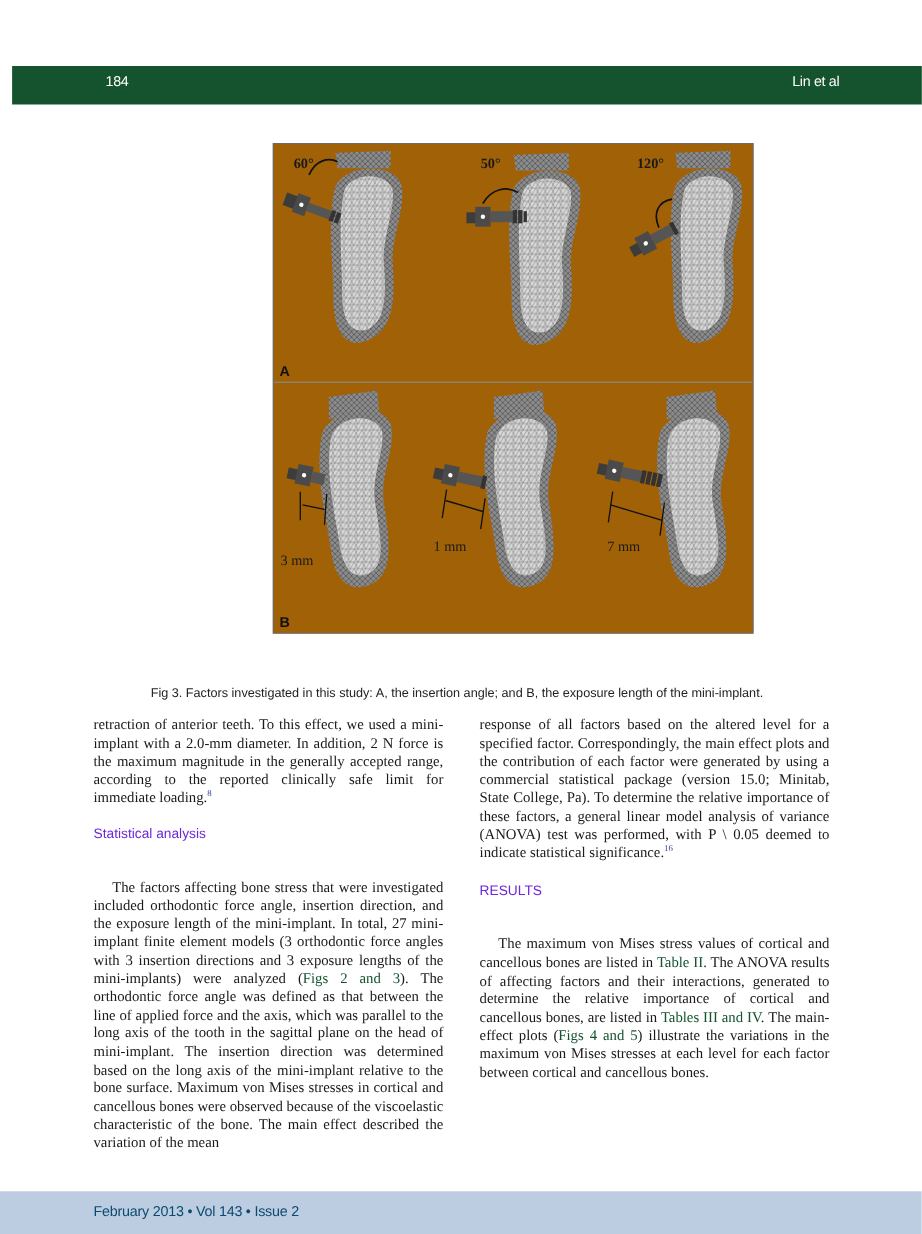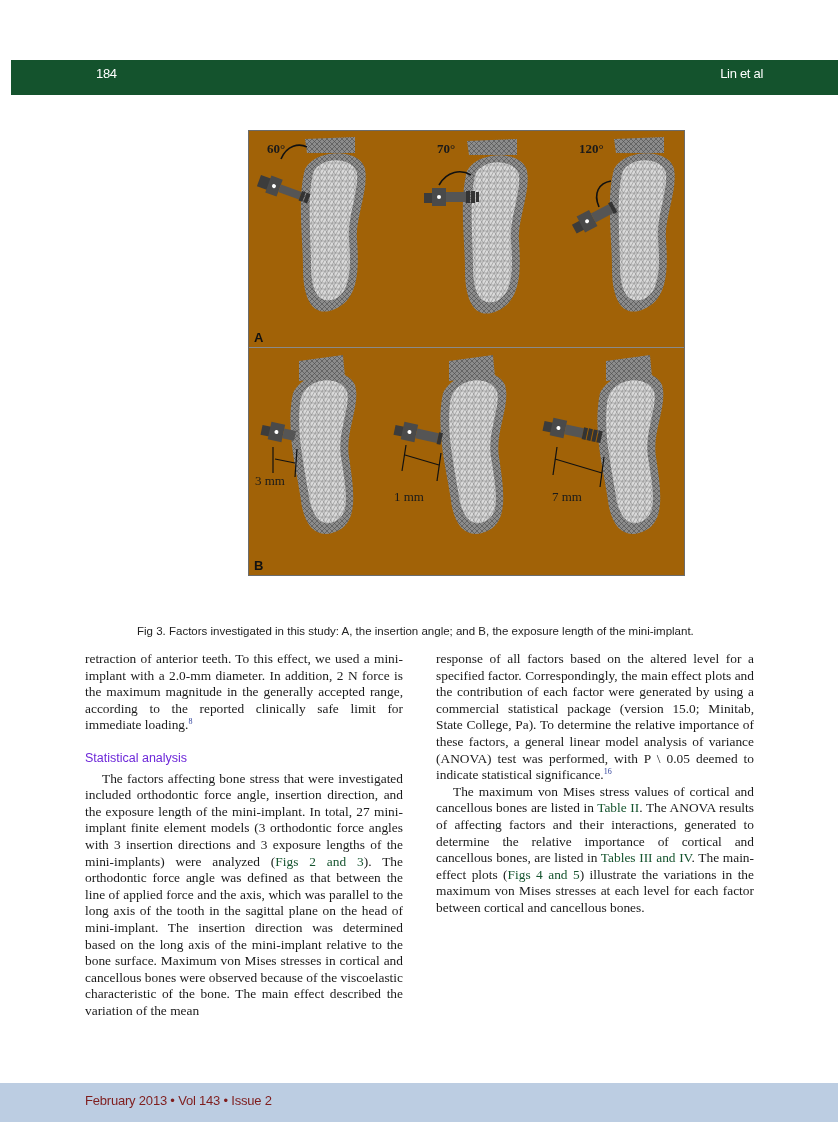--- a/index.html
+++ b/index.html
@@ -39,31 +39,31 @@
   }
 
   .col {
     position: absolute; top: 651px; width: 318px;
     font-family: "Liberation Serif", serif; font-size: 13.4px; line-height: 16.6px;
     text-align: justify; color: #1a1a1a;
   }
   .col-left { left: 85px; }
   .col-right { left: 436px; }
   .col p { margin: 0; }
-  .col p.indent { text-indent: 17px; }
+  .col p.indent { text-indent: 17px; margin-top: 32px; }
   .section-head {
     font-family: "Liberation Sans", sans-serif; font-size: 12.5px; color: #6d28d9;
     margin-top: 16px; margin-bottom: 4px; text-align: left;
   }
   .ref-link { color: #14532d; }
   sup { font-size: 8px; color: #2c3e9a; vertical-align: top; position: relative; top: -3px; }
 
   .footer-bar {
     position: absolute; left: 0; top: 1083px; width: 838px; height: 39px;
-    background: #bccde2; font-family: "Liberation Sans", sans-serif; font-size: 13px; color: #7f1d1d;
+    background: #bccde2; font-family: "Liberation Sans", sans-serif; font-size: 13px; color: #0c4a6e;
   }
   .footer-bar .issue { position: absolute; left: 85px; top: 10px; letter-spacing: -0.2px; }
   .footer-bar .journal { position: absolute; left: 382px; top: 10px; letter-spacing: -0.2px; }
 </style>
 </head>
 <body>
 
 <div class="header-bar">
   <span class="page-num">184</span>
   <span class="running-head">Lin et al</span>
@@ -125,21 +125,21 @@
       <g transform="translate(322,92) rotate(-28)">
         <rect x="0" y="2" width="10" height="10" fill="#3c3c3c"></rect>
         <rect x="8" y="-3" width="14" height="18" fill="#4a4a4a"></rect>
         <circle cx="15" cy="6" r="2" fill="#fff"></circle>
         <rect x="22" y="1" width="20" height="10" fill="#555"></rect>
         <rect x="42" y="0" width="4" height="12" fill="#333"></rect>
       </g>
       <path d="M350 76 C344 62 350 52 362 50" stroke="#111" stroke-width="1.6" fill="none"></path>
     </svg>
     <span class="fig-label bold" style="left:18px; top:10px;">60°</span>
-    <span class="fig-label bold" style="left:188px; top:10px;">70°</span>
+    <span class="fig-label bold" style="left:188px; top:10px;">50°</span>
     <span class="fig-label bold" style="left:330px; top:10px;">120°</span>
     <span class="panel-letter">A</span>
   </div>
 
   <div class="panel panel-b">
     <svg width="435" height="226">
       <g transform="translate(38,12)">
         <path d="M12 0 L56 -6 L58 16 L12 20 Z" fill="url(#meshDark)"></path>
         <path d="M6 32 C-2 70 10 110 14 140 C18 170 34 180 54 168 C72 156 66 124 62 96 C58 70 74 44 68 24 C60 4 18 8 6 32 Z" fill="url(#meshDark)"></path>
         <path d="M14 36 C8 70 18 108 22 136 C26 160 38 168 52 158 C64 148 58 122 54 96 C50 72 64 46 60 30 C52 14 22 16 14 36 Z" fill="url(#mesh)"></path>
@@ -186,35 +186,36 @@
         <rect x="45" y="0" width="4" height="12" fill="#333"></rect>
         <rect x="50" y="0" width="4" height="12" fill="#333"></rect>
         <rect x="55" y="0" width="4" height="12" fill="#333"></rect>
       </g>
       <g stroke="#111" stroke-width="1.2">
         <line x1="308" y1="98" x2="304" y2="126"></line>
           <line x1="355" y1="108" x2="351" y2="138"></line>
         <line x1="306" y1="110" x2="353" y2="124"></line>
       </g>
     </svg>
-    <span class="fig-label" style="left:6px; top:124px;">3 mm</span>
+    <span class="fig-label" style="left:6px; top:153px;">3 mm</span>
     <span class="fig-label" style="left:145px; top:140px;">1 mm</span>
     <span class="fig-label" style="left:303px; top:140px;">7 mm</span>
     <span class="panel-letter">B</span>
   </div>
 </div>
 
 <div class="caption">Fig 3.  Factors investigated in this study: A, the insertion angle; and B, the exposure length of the mini-implant.</div>
 
 <div class="col col-left">
   <p><span>retraction of anterior teeth. To this effect, we used a mini-implant with a 2.0-mm diameter. In addition, 2 N force is the maximum magnitude in the generally accepted range, according to the reported clinically safe limit for immediate loading.</span><sup>8</sup></p>
   <div class="section-head">Statistical analysis</div>
   <p class="indent"><span>The factors affecting bone stress that were investigated included orthodontic force angle, insertion direction, and the exposure length of the mini-implant. In total, 27 mini-implant finite element models (3 orthodontic force angles with 3 insertion directions and 3 exposure lengths of the mini-implants) were analyzed (</span><span class="ref-link">Figs 2 and 3</span><span>). The orthodontic force angle was defined as that between the line of applied force and the axis, which was parallel to the long axis of the tooth in the sagittal plane on the head of mini-implant. The insertion direction was determined based on the long axis of the mini-implant relative to the bone surface. Maximum von Mises stresses in cortical and cancellous bones were observed because of the viscoelastic characteristic of the bone. The main effect described the variation of the mean</span></p>
 </div>
 
 <div class="col col-right">
   <p><span>response of all factors based on the altered level for a specified factor. Correspondingly, the main effect plots and the contribution of each factor were generated by using a commercial statistical package (version 15.0; Minitab, State College, Pa). To determine the relative importance of these factors, a general linear model analysis of variance (ANOVA) test was performed, with P \ 0.05 deemed to indicate statistical significance.</span><sup>16</sup></p>
+  <div class="section-head" style="margin-top:18px;">RESULTS</div>
   <p class="indent"><span>The maximum von Mises stress values of cortical and cancellous bones are listed in </span><span class="ref-link">Table II</span><span>. The ANOVA results of affecting factors and their interactions, generated to determine the relative importance of cortical and cancellous bones, are listed in </span><span class="ref-link">Tables III and IV</span><span>. The main-effect plots (</span><span class="ref-link">Figs 4 and 5</span><span>) illustrate the variations in the maximum von Mises stresses at each level for each factor between cortical and cancellous bones.</span></p>
 </div>
 
 <div class="footer-bar">
   <span class="issue">February 2013 • Vol 143 • Issue 2</span>
 </div>
 
 </body></html>

